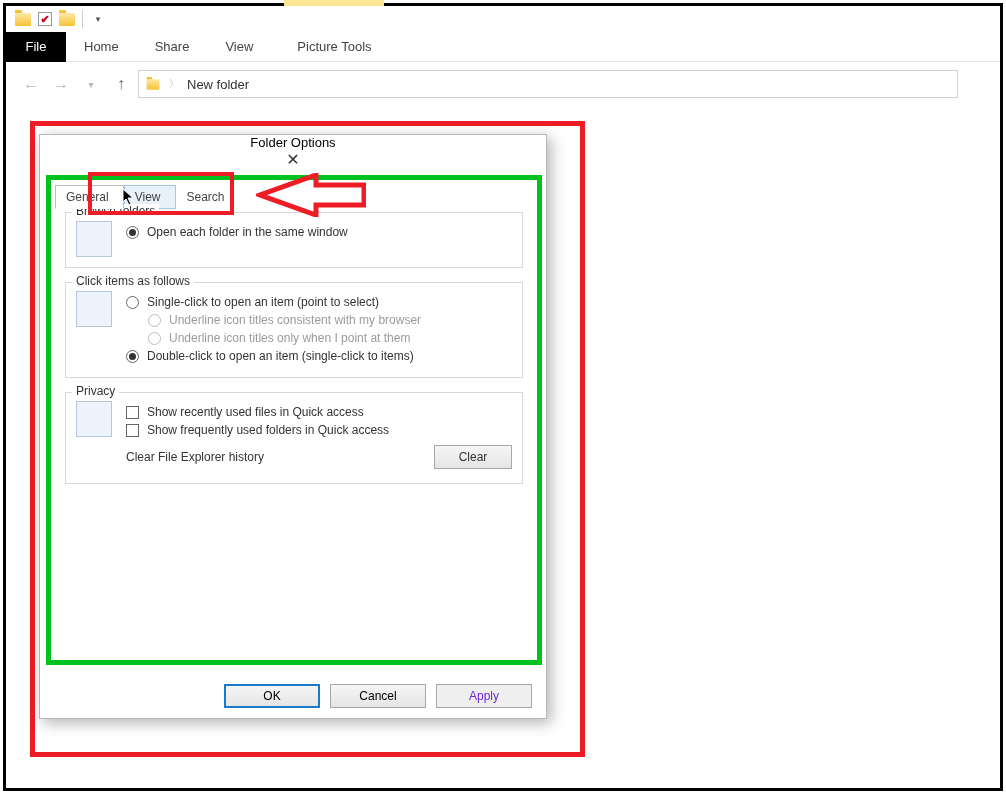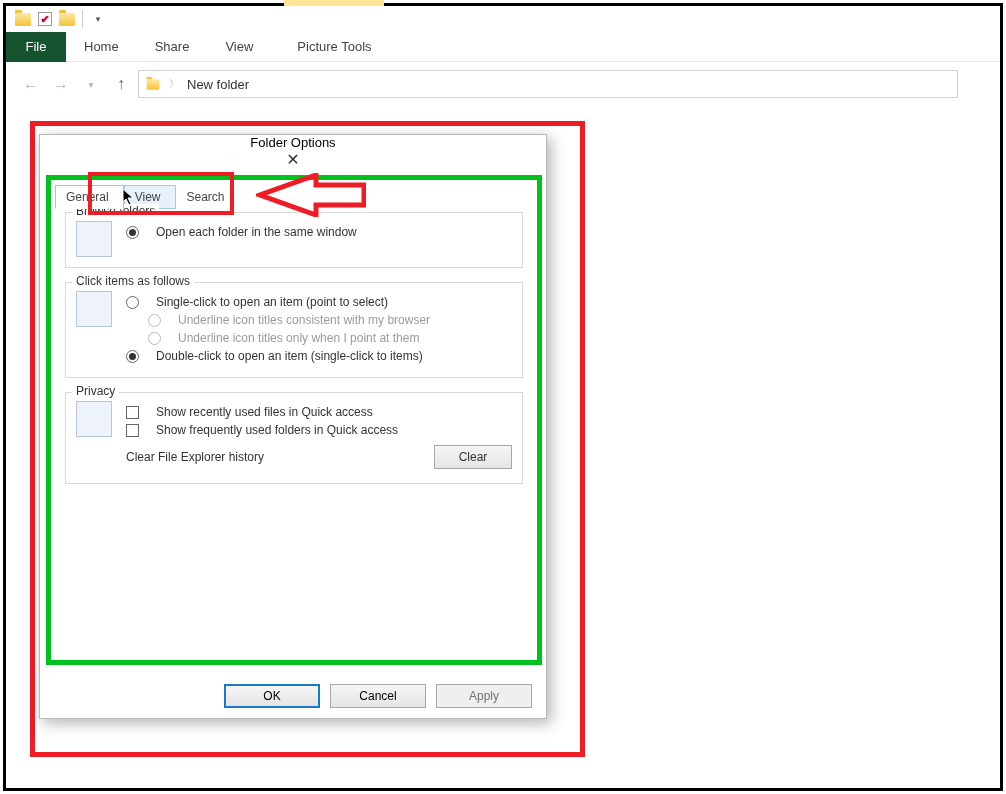--- a/index.html
+++ b/index.html
@@ -13,21 +13,21 @@
 .titlebar { height: 26px; display: flex; align-items: center; padding-left: 6px; background: #fff; }
 .titlebar .ic { width: 22px; height: 22px; display: flex; align-items: center; justify-content: center; font-size: 14px; }
 .fold-ic { width: 16px; height: 13px; background: linear-gradient(#ffe9a8,#f5c335); border-radius: 1px; position: relative; }
 .fold-ic::before { content:""; position:absolute; top:-3px; left:0; width:7px; height:3px; background:#f5c335; border-radius:1px 1px 0 0;}
 .check-ic { width:14px; height:14px; border:1px solid #999; display:flex;align-items:center;justify-content:center;color:#c02; font-size:11px; font-weight:bold;}
 .qat-sep { width:1px; height:18px; background:#ccc; margin:0 4px; }
 .dn-caret { font-size:9px; color:#555; }
 .manage-ctx { position:absolute; left:278px; top:-26px; width:100px; height:26px; background:#ffe696; display:flex; align-items:center; justify-content:center; font-size:12px; color:#555;}
 
 .tabs-row { height:30px; display:flex; align-items:center; background:#fff; border-bottom:1px solid #e5e5e5;}
-.file-tab { width:60px; height:30px; background:#14532d; color:#fff; display:flex;align-items:center;justify-content:center; font-size:13px;}
+.file-tab { width:60px; height:30px; background:#000000; color:#fff; display:flex;align-items:center;justify-content:center; font-size:13px;}
 .rtab { padding:0 18px; height:30px; display:flex;align-items:center; font-size:13px; color:#444; cursor:default;}
 
 
 .addrbar { height:44px; display:flex; align-items:center; padding:0 12px; gap:4px; background:#fff;}
 .navbtn { width:26px; height:26px; display:flex; align-items:center; justify-content:center; color:#b8b8b8; font-size:16px; }
 .navbtn.en { color:#666; }
 .addr-box { flex:0 0 auto; width:820px; height:28px; border:1px solid #d0d0d0; display:flex; align-items:center; padding:0 6px; gap:8px; font-size:13px; color:#333;}
 .addr-box .chev { color:#888; font-size:10px;}
 
 
@@ -55,36 +55,36 @@
 .red-arrow { position:absolute; left:216px; top:38px; z-index:6; }
 
 
 .dlg-body { position:absolute; left:10px; top:32px; right:10px; bottom:10px; font-size:12px; color:#333;}
 .row1 { display:flex; align-items:center; gap:10px; margin:8px 0 10px 8px;}
 .combo { width:290px; height:22px; border:1px solid #a0a0a0; background:linear-gradient(#f7f7f7,#e6e6e6); display:flex; align-items:center; justify-content:space-between; padding:0 6px; font-size:12px;}
 .combo .car { font-size:9px; color:#555;}
 
 .group { border:1px solid #d8d8d8; margin:0 4px 14px 4px; padding:8px 10px 10px 10px; position:relative;}
 .group .glabel { position:absolute; top:-9px; left:6px; background:#fff; padding:0 4px; font-size:12px; color:#333;}
-.group .line { display:flex; align-items:center; gap:17px; margin:4px 0;text-align:center;}
+.group .line { display:flex; align-items:center; gap:8px; margin:4px 0;text-align:center;}
 .radio { width:13px; height:13px; border:1px solid #666; border-radius:50%; display:inline-flex; align-items:center; justify-content:center; flex:0 0 13px;}
 .radio.sel::after { content:""; width:7px; height:7px; background:#333; border-radius:50%;}
 .radio.dis { border-color:#bbb;}
 .txt-dis { color:#9b9b9b;}
 .chk { width:13px; height:13px; border:1px solid #666; display:inline-block; flex:0 0 13px;}
 .grp-icon { width:36px; height:36px; background:#eef3fb; border:1px solid #b6c6de; margin-right:6px; flex:0 0 36px;}
 
 .btn { min-width:96px; height:24px; border:1px solid #a7a7a7; background:linear-gradient(#f5f5f5,#e5e5e5); font-size:12px; display:inline-flex; align-items:center; justify-content:center;}
 
 .restore-row{ display:flex; justify-content:flex-end; padding:2px 8px 0 0;}
 
 
 .dlg-buttons { position:absolute; left:0; right:0; bottom:10px; display:flex; justify-content:flex-end; gap:10px; padding-right:14px;}
 .btn.primary { border:2px solid #1979ca;}
-.btn.disabled { color:#737373; background:#efefef;}
+.btn.disabled { color:#6d28d9; background:#efefef;}
 
 </style>
 </head>
 <body>
 
 <div class="outer-frame">
 
   <div class="titlebar">
     <span class="ic">
         <span class="fold-ic"></span>

